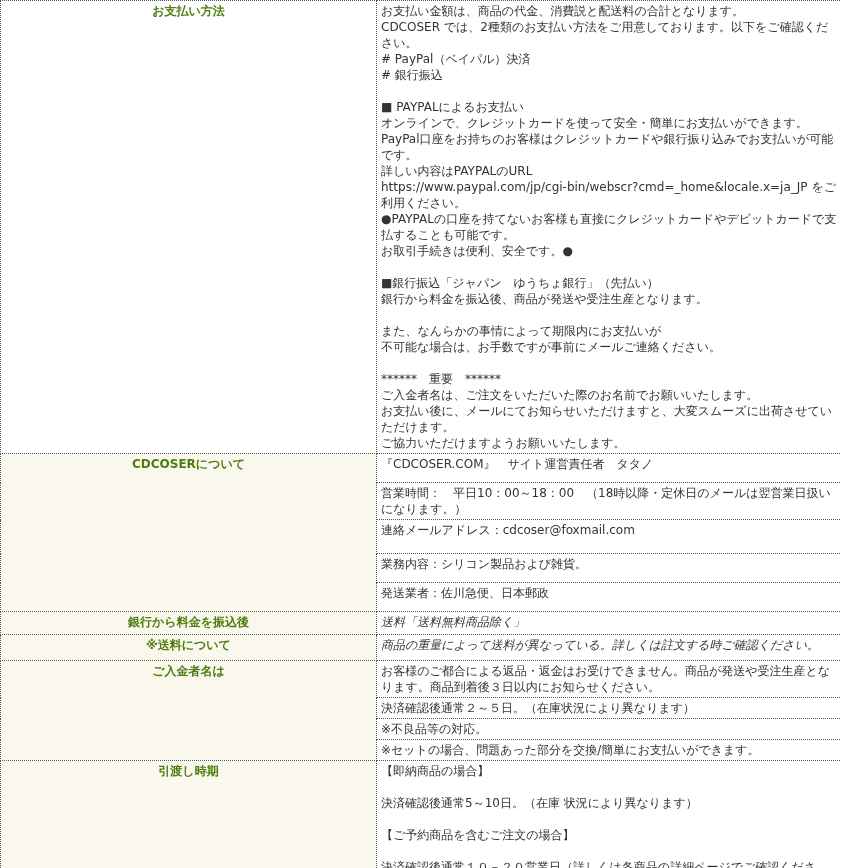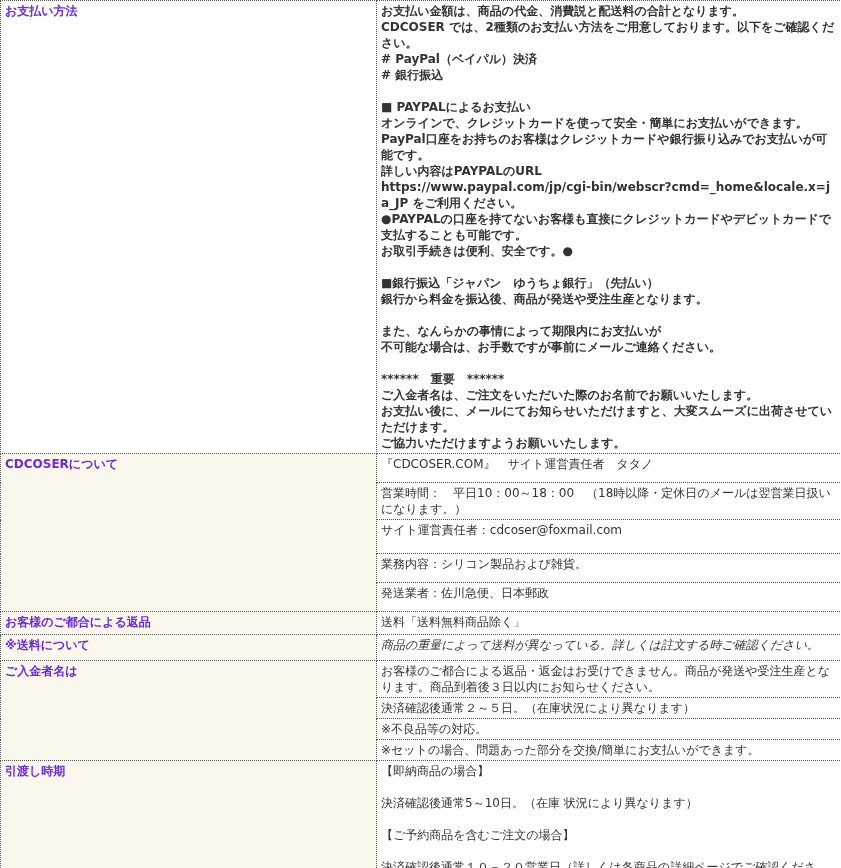--- a/index.html
+++ b/index.html
@@ -18,33 +18,33 @@
     border:1px dotted #555555;
     border-top:1px dotted #555555;
     vertical-align:top;
     padding:2px 4px;
     line-height:16px;
     overflow:hidden;
   }
   td.hdr{
     background:#faf8ec;
     font-weight:bold;
-    text-align:left;
+    text-align:center;
     vertical-align:middle;
-    color:#6d28d9;
+    color:#4d7c0f;
   }
   td.hdr.white{background:#ffffff;}
   .pre{white-space:pre-wrap;word-break:break-all;}
   .bold{font-weight:normal;}
-  .h-pay{height:388px;font-weight:bold;}
+  .h-pay{height:388px;}
   .h24{height:24px;margin-left:32px;}
   .h26{height:26px;}
   .h29{height:29px;vertical-align:middle;}
   .h21{height:21px;font-style:italic;}
-  .h18{height:18px;}
+  .h18{height:18px;font-style:italic;}
   .h126{height:124px;}
   .tight{padding-top:0;padding-bottom:0;height:15px;margin-left:31px;}
 </style>
 </head>
 <body>
 
 <table class="shop">
   <colgroup>
     <col style="width:376px">
     <col style="width:465px">
@@ -80,32 +80,32 @@
 
   <tr>
     <td class="hdr" rowspan="5">CDCOSERについて</td>
     <td class="h24">『CDCOSER.COM』　サイト運営責任者　タタノ</td>
   </tr>
   <tr>
     <td class="h26">営業時間：　平日10：00～18：00　（18時以降・定休日のメールは翌営業日扱いになります。）</td>
   </tr>
   <tr>
     <td class="h29">
-      <span>サイト運営責任者：</span><span class="bold">cdcoser@foxmail.com</span>
+      <span>連絡メールアドレス：</span><span class="bold">cdcoser@foxmail.com</span>
     </td>
   </tr>
   <tr>
     <td class="h24">業務内容：シリコン製品および雑貨。</td>
   </tr>
   <tr>
     <td class="h24">発送業者：佐川急便、日本郵政</td>
   </tr>
 
   <tr>
-    <td class="hdr">お客様のご都合による返品</td>
+    <td class="hdr">銀行から料金を振込後</td>
     <td class="h18">送料「送料無料商品除く」</td>
   </tr>
 
   <tr>
     <td class="hdr">※送料について</td>
     <td class="h21">商品の重量によって送料が異なっている。詳しくは註文する時ご確認ください。</td>
   </tr>
 
   <tr>
     <td class="hdr" rowspan="4">ご入金者名は</td>

